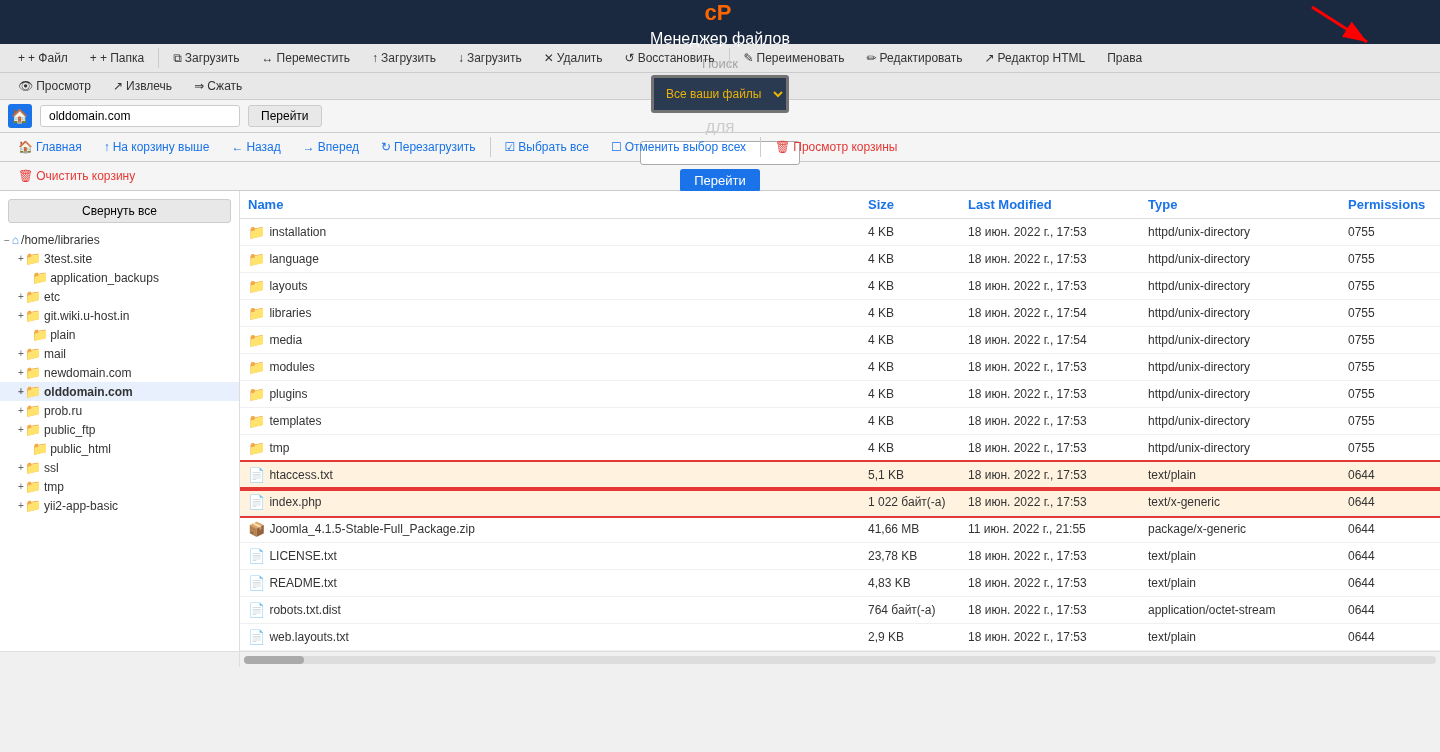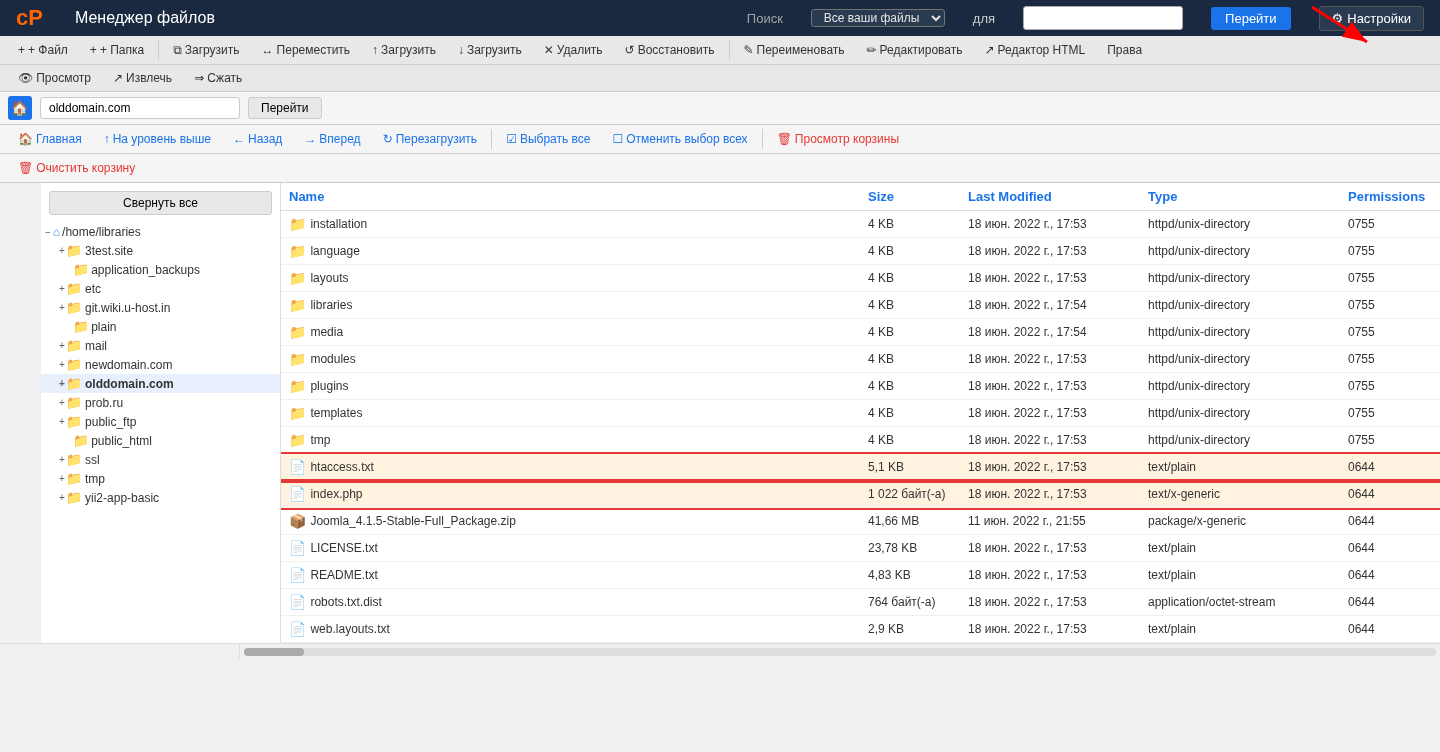--- a/index.html
+++ b/index.html
@@ -5,45 +5,46 @@
     * { box-sizing: border-box; margin: 0; padding: 0; }
     body { font-family: Arial, sans-serif; font-size: 13px; background: #f0f0f0; color: #333; }
 
     
     .header {
       background: #1a2940;
       color: white;
       display: flex;
       align-items: center;
       padding: 0 16px;
-      height: 36px;
-      gap: 28px;
+      height: 44px;
+      gap: 4px;
+      flex-direction: column;
     }
     .header-logo {
       font-size: 22px;
       font-weight: bold;
       color: #ff6600;
       margin-right: 4px;
     }
     .header-title {
       font-size: 16px;
       color: white;
       font-weight: normal;
     }
     .header-spacer { flex: 1; }
     .header-search-label { color: #a3a3a3; font-size: 13px; }
     .header-search-select {
-      padding: 0 8px;
-      font-size: 12px;
-      border: 1px solid #737373;
+      padding: 8px 8px;
+      font-size: 12px;
+      border: 3px solid #737373;
       background: #2a3a50;
-      color: #e5e5e5;
-      border-radius: 3px;
-    }
-    .header-for-label { color: #ccc; font-size: 13px; }
+      color: #eab308;
+      border-radius: 3px;
+    }
+    .header-for-label { color: #ccc; font-size: 17px; }
     .header-search-input {
       padding: 4px 8px;
       font-size: 12px;
       border: 1px solid #aaa;
       width: 160px;
       border-radius: 3px;
     }
     .header-go-btn {
       padding: 4px 14px;
       background: #1a73e8;
@@ -169,21 +170,20 @@
       display: flex;
       gap: 2px;
       align-items: center;
     }
 
     
     .main-content {
       display: flex;
       height: calc(752px - 44px - 36px - 36px - 36px - 36px - 32px);
       overflow: hidden;
-      padding-left: 41px;
     }
 
     
     .sidebar {
       width: 240px;
       min-width: 240px;
       background: white;
       border-right: 1px solid #ddd;
       overflow-y: auto;
       padding: 8px 0;
@@ -350,21 +350,21 @@
     <button class="path-go-btn">Перейти</button>
   </div>
 
   <div class="nav-bar">
     <button class="nav-btn">
       <span>🏠</span>
       <span>Главная</span>
     </button>
     <button class="nav-btn">
       <span>↑</span>
-      <span>На уровень выше</span>
+      <span>На корзину выше</span>
     </button>
     <button class="nav-btn">
       <span>←</span>
       <span>Назад</span>
     </button>
     <button class="nav-btn">
       <span>→</span>
       <span>Вперед</span>
     </button>
     <button class="nav-btn">

